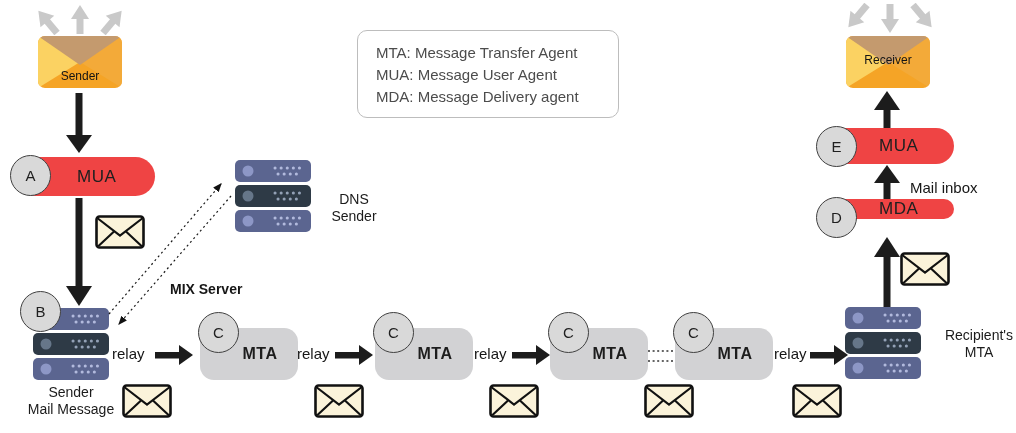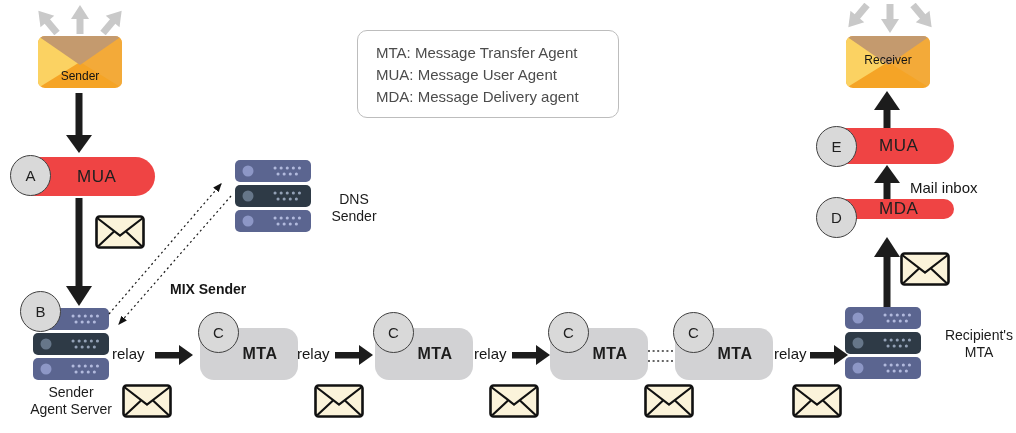--- a/index.html
+++ b/index.html
@@ -139,28 +139,28 @@
   <svg class="abs" style="left:95px;top:215px;" width="50" height="34" viewBox="0 0 50 34">
       <use href="#sym-mail"></use>
     </svg>
 
   <svg class="abs" style="left:33px;top:308px;" width="76" height="72" viewBox="0 0 76 72">
       <use href="#sym-server"></use>
     </svg>
   <div class="badge" style="left:20px;top:291px;">B</div>
   <div class="node-label" style="left:10px;top:384px;width:122px;">
     <div>Sender</div>
-    <div>Agent Server</div>
+    <div>Mail Message</div>
   </div>
 
   <svg class="abs" style="left:103px;top:172px;" width="140" height="158" viewBox="0 0 140 158">
     <line x1="6" y1="142" x2="118" y2="12" stroke="#1a1a1a" stroke-width="1.2" stroke-dasharray="2 3" marker-end="url(#ah)"></line>
     <line x1="128" y1="24" x2="16" y2="152" stroke="#1a1a1a" stroke-width="1.2" stroke-dasharray="2 3" marker-end="url(#ah)"></line>
   </svg>
-  <div class="relay-label" style="left:170px;top:281px;font-weight:600;font-size:14px;">MIX Sender</div>
+  <div class="relay-label" style="left:170px;top:281px;font-weight:600;font-size:14px;">MIX Server</div>
 
   <svg class="abs" style="left:235px;top:160px;" width="76" height="72" viewBox="0 0 76 72">
       <use href="#sym-server"></use>
     </svg>
   <div class="node-label" style="left:318px;top:191px;width:72px;">
     <div>DNS</div>
     <div>Sender</div>
   </div>
 
   <div class="relay-label" style="left:112px;top:345px;">relay</div>

